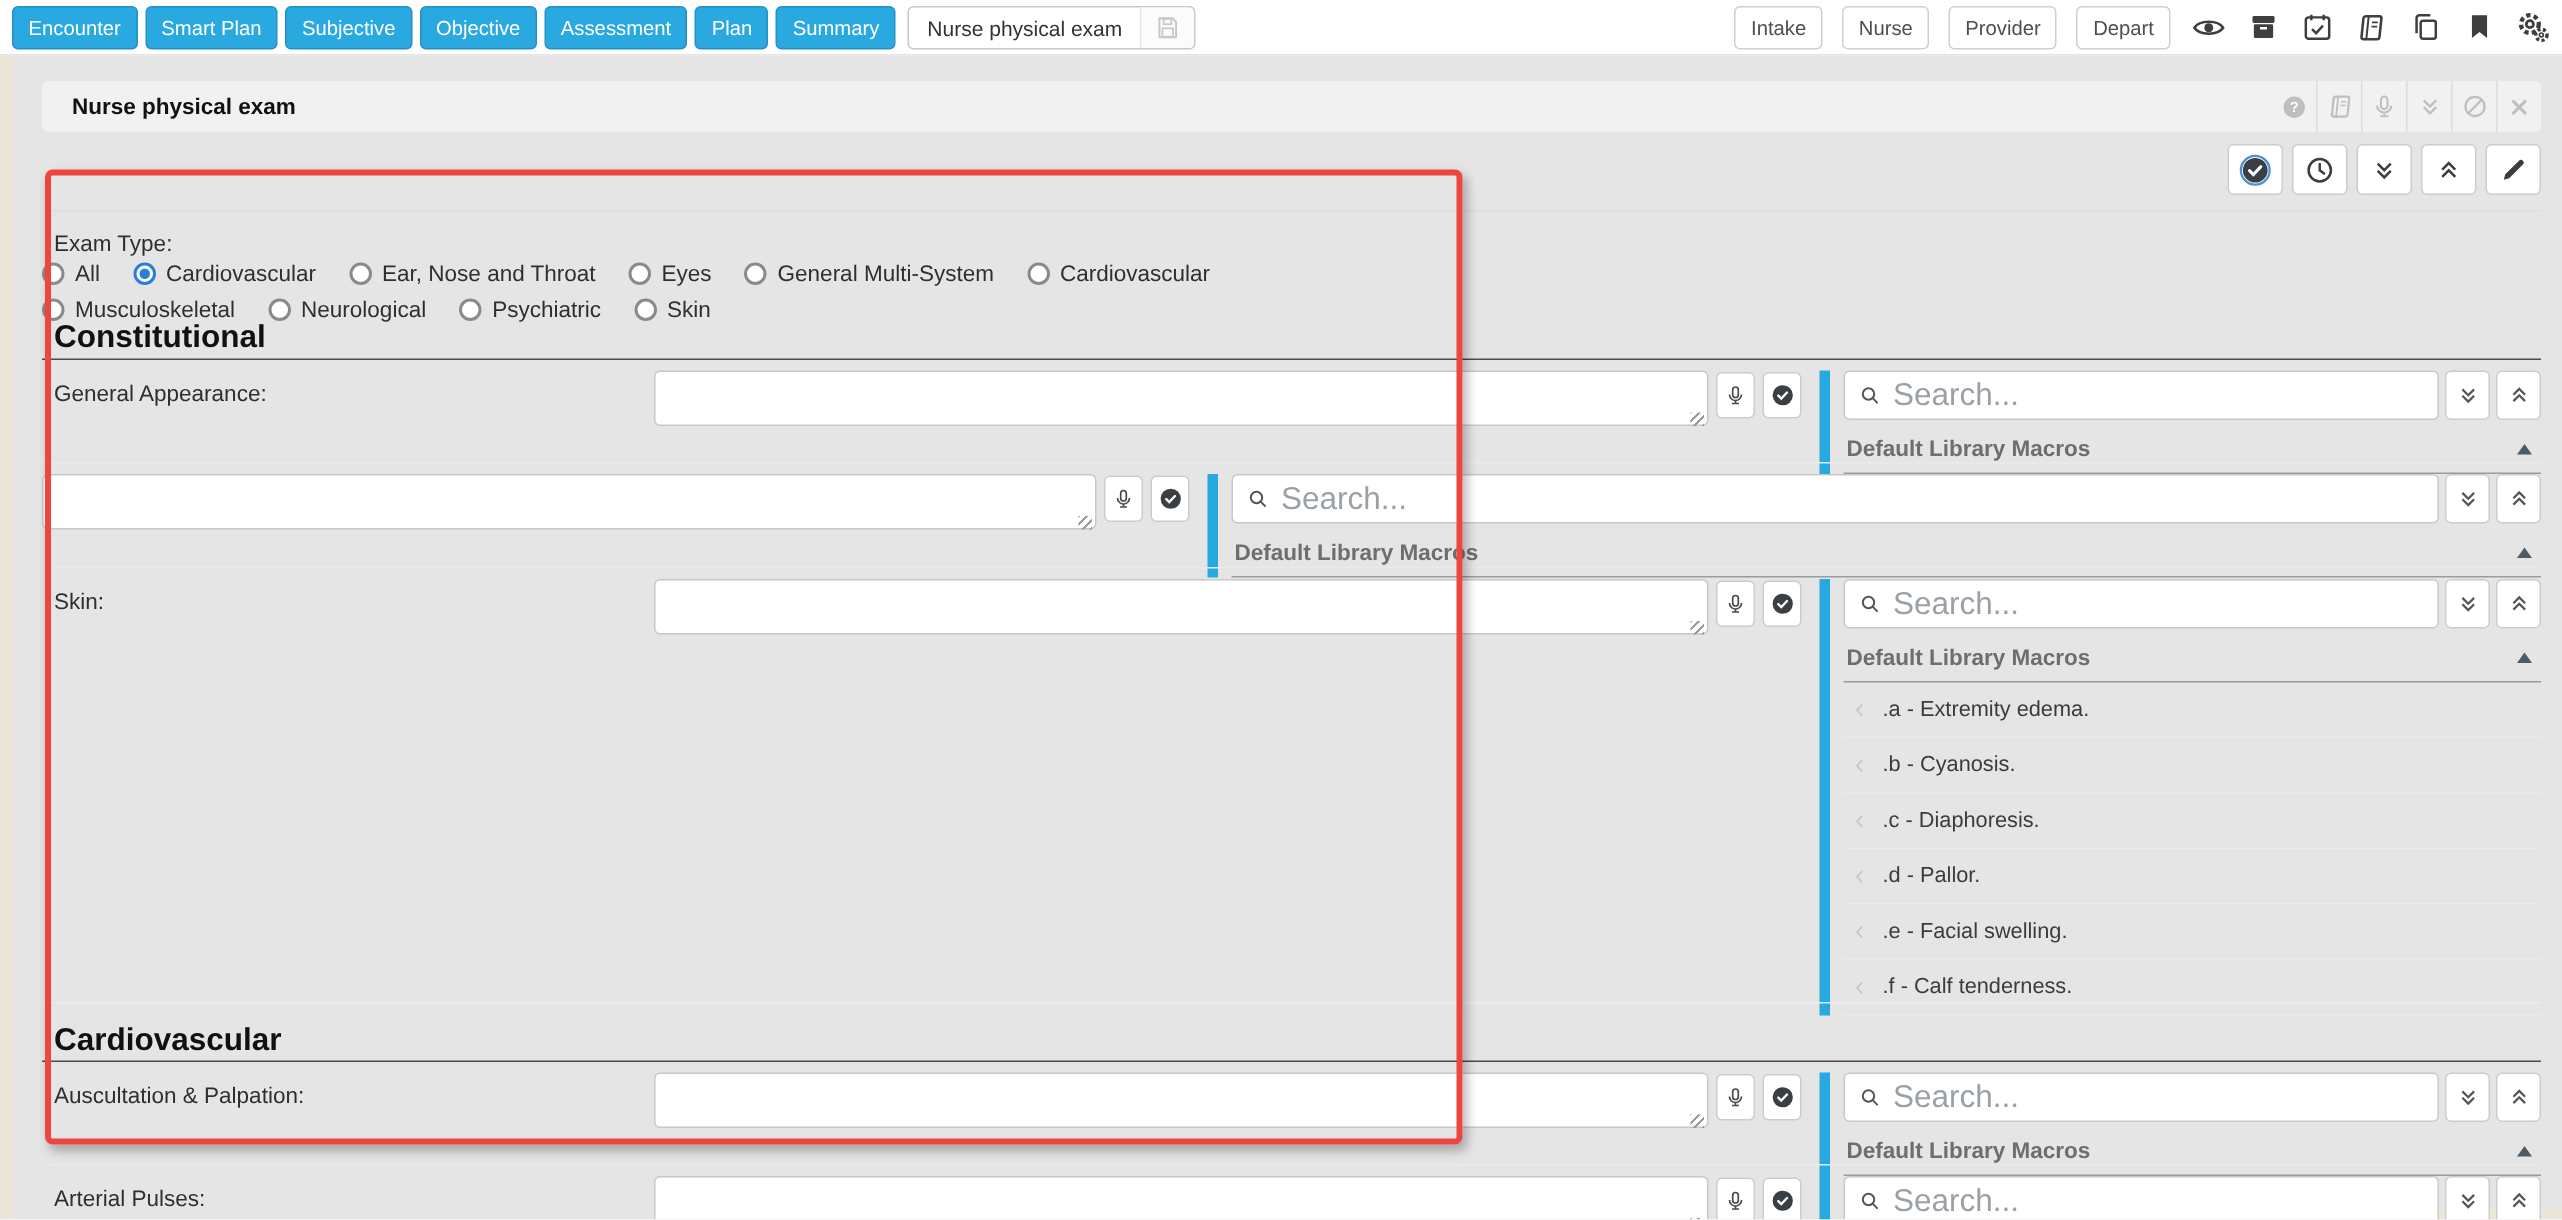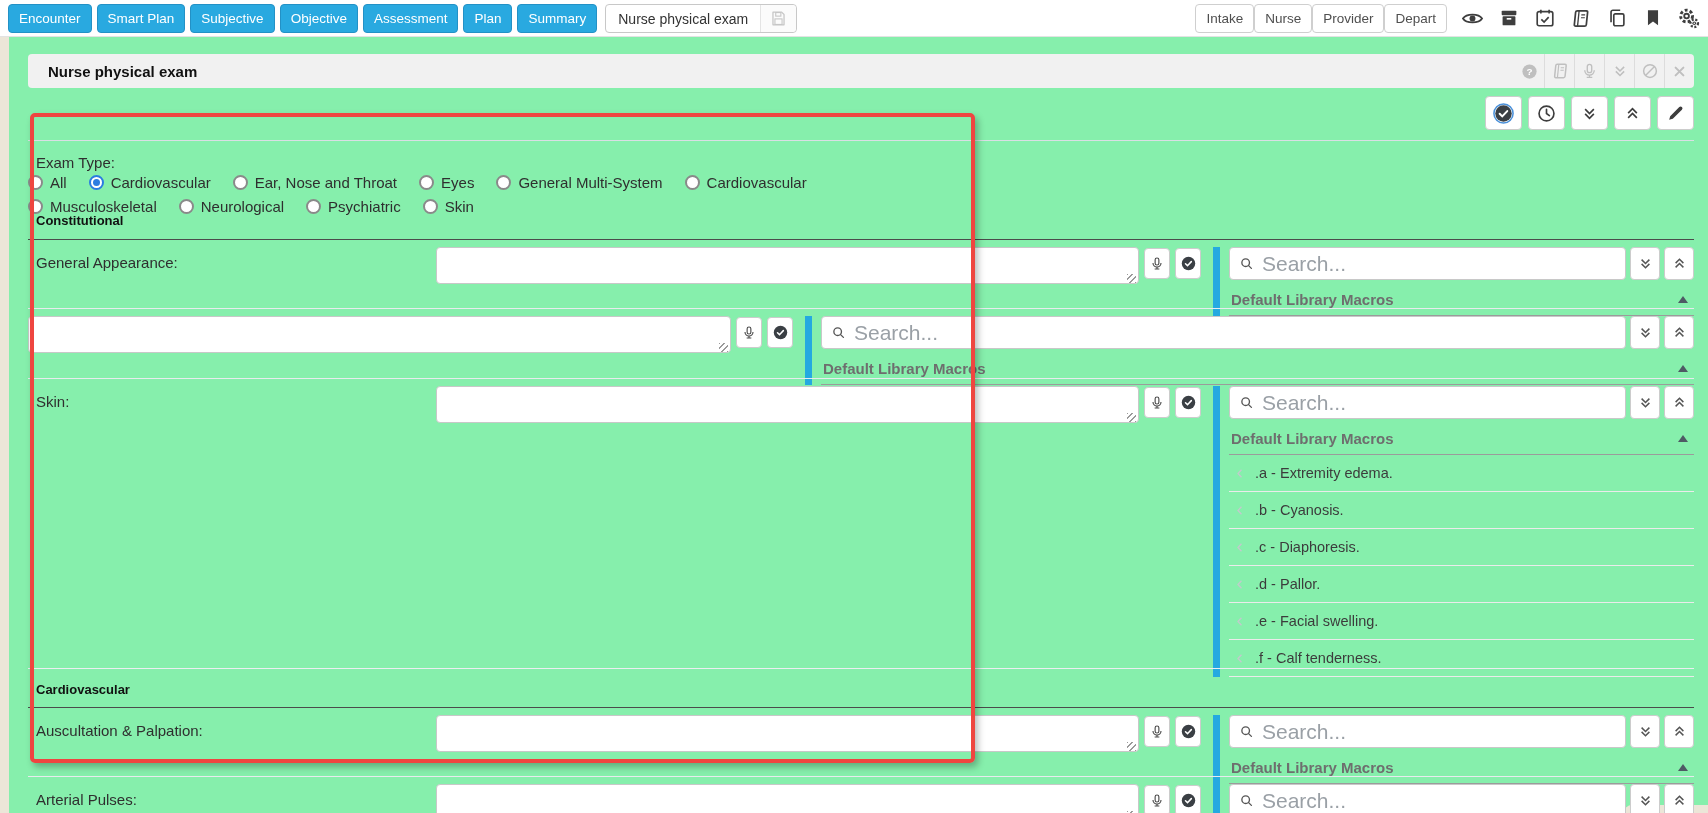--- a/index.html
+++ b/index.html
@@ -1,34 +1,34 @@
 <!DOCTYPE html>
 <html><head>
 <meta charset="utf-8">
 <style>
   * { box-sizing: border-box; margin: 0; padding: 0; }
   html,body { background:#fff; }
   body { font-family: "Liberation Sans", sans-serif; }
-  #app { position: relative; width: 1708px; height: 813px; overflow: hidden; background: #86efac; }
+  #app { position: relative; width: 1708px; height: 813px; overflow: hidden; background: #e5e5e5; }
 
   
   #topbar { position:absolute; left:0; top:0; width:1708px; height:37px; background:#fff;
             border-bottom:1px solid #e3e3e3; display:flex; align-items:center; padding:0 8px; }
   .nav-group { display:flex; gap:5px; align-items:center; }
   .btn-blue { background:#29a9e0; border:1px solid #2391c6; color:#fff; font-size:13.5px;
               padding:6px 10px; border-radius:4px; white-space:nowrap; cursor:pointer; }
   .doc-tab { display:flex; align-items:stretch; border:1px solid #c8c8c8; border-radius:4px;
              margin-left:8px; background:#fff; height:29px; }
   .doc-tab-label { padding:6px 12px 0 12px; font-size:14px; color:#333; white-space:nowrap; }
   .doc-tab-save { border-left:1px solid #e4e4e4; background:#fbfbfb; display:flex; align-items:center;
                   padding:0 8px; color:#c6c6c6; border-radius:0 4px 4px 0; }
   .tb-spacer { flex:1; }
   .btn-white { background:#fff; border:1px solid #cfcfcf; color:#4f4f4f; font-size:13.5px;
                padding:6px 10px; border-radius:4px; white-space:nowrap; cursor:pointer; }
-  .stage-group { display:flex; gap:0; align-items:center; }
+  .stage-group { display:flex; gap:13px; align-items:center; }
   .tb-icons { display:flex; gap:13px; align-items:center; margin-left:14px; color:#3e3e3e; }
   .tb-icons .ticon { width:23px; height:23px; display:flex; align-items:center; justify-content:center; cursor:pointer; }
   svg { display:block; }
 
   
   .side-strip { position:absolute; left:0; top:37px; width:9px; height:776px; background:#ece6d8; }
   .beige-corner { position:absolute; right:0; bottom:0; width:84px; height:8px; background:#ece6d8;
                   border-top-left-radius:9px; }
 
   
@@ -42,21 +42,21 @@
 
   
   .actions-row { position:absolute; left:28px; top:96px; width:1666px; display:flex;
                  justify-content:flex-end; gap:6px; }
   .act-btn { width:37px; height:34px; background:#fff; border:1px solid #ccc; border-radius:4px;
              display:flex; align-items:center; justify-content:center; color:#3d3d3d; cursor:pointer; }
 
   
   .crow { position:absolute; left:28px; width:1666px; }
   .row-exam   { top:140px; height:58px; border-top:1px solid #d9dfe4; display:flex; padding-top:6px;flex-direction:column; }
-  .sec-hdr    { font-weight:bold; font-size:13px; color:#111; padding:15px 0 0 8px;
+  .sec-hdr    { font-weight:bold; font-size:21px; color:#111; padding:15px 0 0 8px;
                 border-bottom:1px solid #4b4b4b; }
   .sec-constitutional { top:198px; height:42px; }
   .sec-cardio { top:668px; height:40px; border-top:1px solid #ebeef1; padding-top:13px; }
   .row-ga  { top:240px; height:68px; }
   .row-hf  { top:308px; height:70px; border-top:1px solid #e7ebee; }
   .row-skin{ top:378px; height:290px; border-top:1px solid #e7ebee; }
   .row-ausc{ top:708px; height:68px; }
   .row-art { top:776px; height:70px; border-top:1px solid #e7ebee; }
 
   .frow { display:flex; align-items:flex-start; padding-top:7px; }

